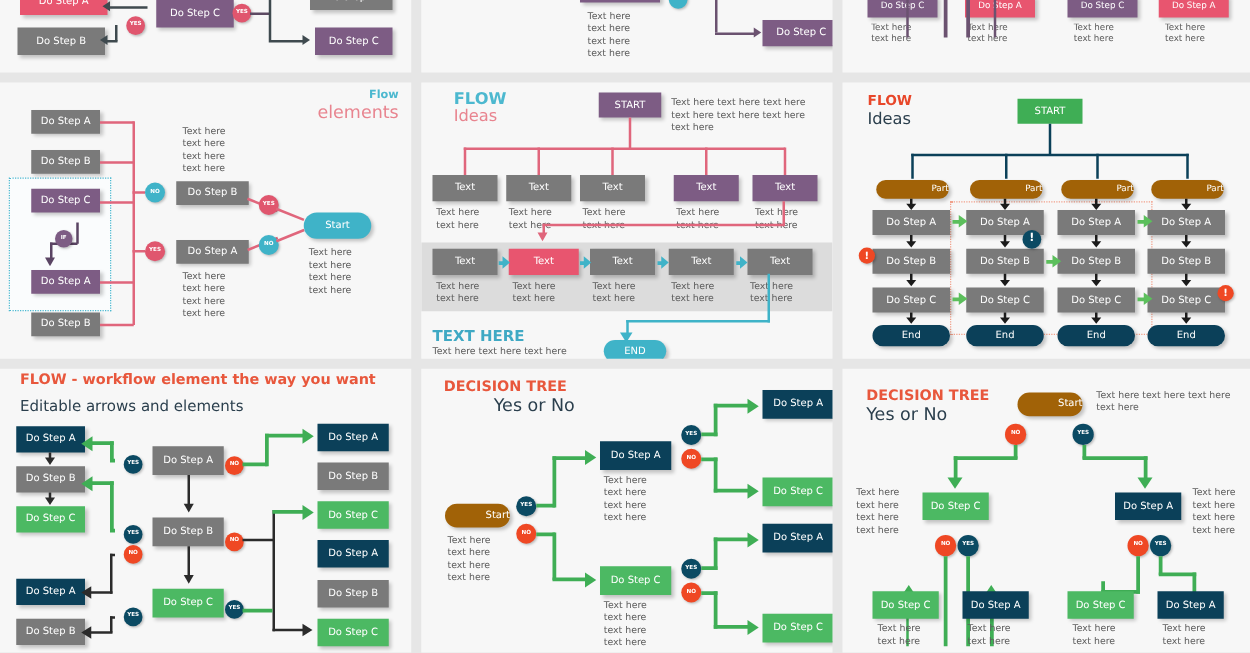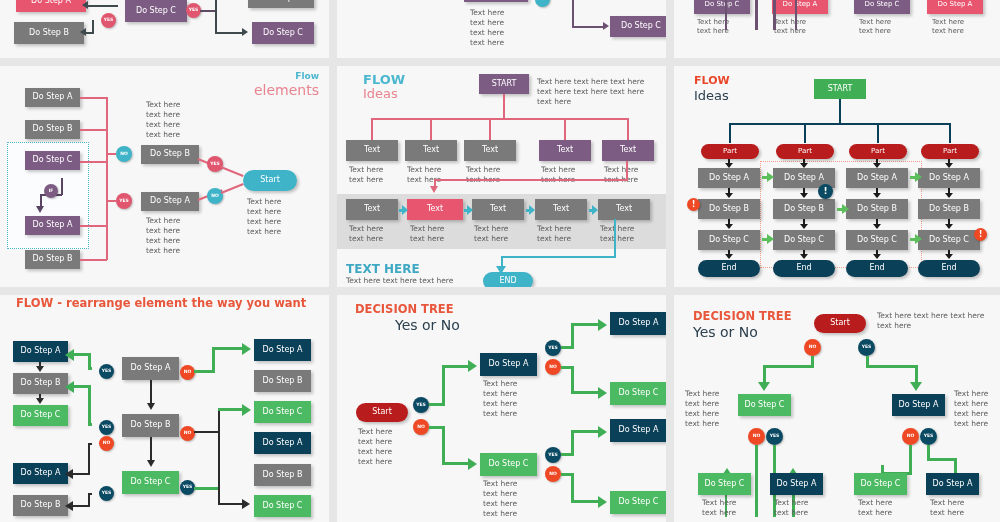--- a/index.html
+++ b/index.html
@@ -17,21 +17,21 @@
   .box{position:absolute;display:flex;align-items:center;justify-content:center;
        font-size:8px;color:#ffffff;box-shadow:2px 2px 3px rgba(0,0,0,.22);
        text-align:center;line-height:1.1;white-space:nowrap;}
   .gray{background:#7a7a7a;}
   .purple{background:#7d5c84;}
   .pink{background:#e8556f;}
   .teal{background:#3fb3c8;}
   .green{background:#3fae55;}
   .greenL{background:#4cb963;}
   .navy{background:#0b4059;}
-  .orange{background:#b91c1c;}
+  .orange{background:#a16207;justify-content:flex-end;}
   .rnd{border-radius:11px;}
 
   .cir{position:absolute;border-radius:50%;display:flex;align-items:center;
        justify-content:center;color:#fff;font-size:4.5px;font-weight:bold;line-height:1;
        text-align:center;box-shadow:1px 1px 2px rgba(0,0,0,.25);}
   .cteal{background:#3fb3c8;}
   .cpink{background:#e0566e;}
   .cnavy{background:#0b4a63;}
   .cred{background:#ef4824;}
 
@@ -437,21 +437,22 @@
     <div class="arrowU" style="left:168px;top:138px;border-top:5px solid transparent;border-bottom:5px solid transparent;border-left:7px solid #5cbf5c;"></div>
     <div class="ln" style="left:88px;top:172px;width:8px;height:3px;background:#5cbf5c;"></div>
     <div class="arrowU" style="left:93px;top:168px;border-top:5px solid transparent;border-bottom:5px solid transparent;border-left:7px solid #5cbf5c;"></div>
     <div class="ln" style="left:236px;top:110px;width:8px;height:3px;background:#5cbf5c;"></div>
     <div class="arrowU" style="left:241px;top:106px;border-top:5px solid transparent;border-bottom:5px solid transparent;border-left:7px solid #5cbf5c;"></div>
     <div class="ln" style="left:236px;top:172px;width:8px;height:3px;background:#5cbf5c;"></div>
     <div class="arrowU" style="left:241px;top:168px;border-top:5px solid transparent;border-bottom:5px solid transparent;border-left:7px solid #5cbf5c;"></div>
   </div>
 
   <div class="panel p-r3 c1">
-    <div class="ttl" style="left:16px;top:2px;font-size:11.5px;font-weight:bold;color:#e8573c;width:300px;white-space:normal;line-height:1.05;">FLOW - rearrange element the way you want</div>
+    <div class="ttl" style="left:16px;top:2px;font-size:11.5px;font-weight:bold;color:#e8573c;width:300px;white-space:normal;line-height:1.05;">FLOW - workflow element the way you want</div>
+    <div class="ttl" style="left:16px;top:23px;font-size:12px;color:#2b3f4d;">Editable arrows and elements</div>
 
     <div class="box navy" style="left:13px;top:46px;width:55px;height:21px;">
         <span>Do Step A</span>
       </div>
     <div class="box gray" style="left:13px;top:78px;width:55px;height:21px;">
         <span>Do Step B</span>
       </div>
     <div class="box greenL" style="left:13px;top:110px;width:55px;height:21px;">
         <span>Do Step C</span>
       </div>

